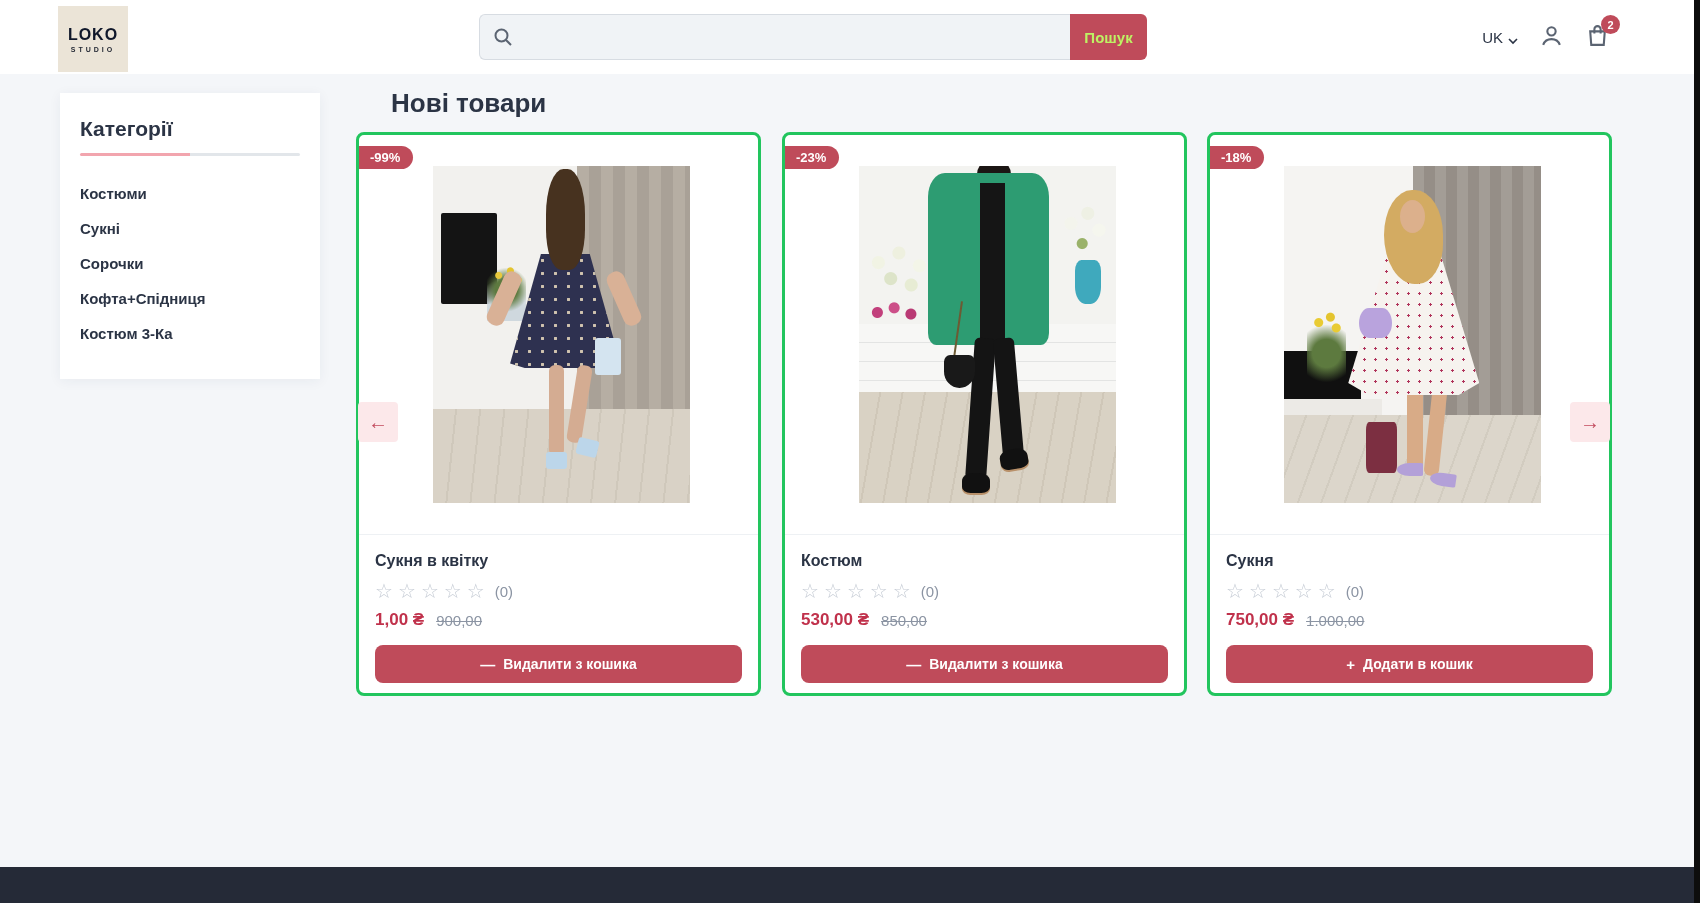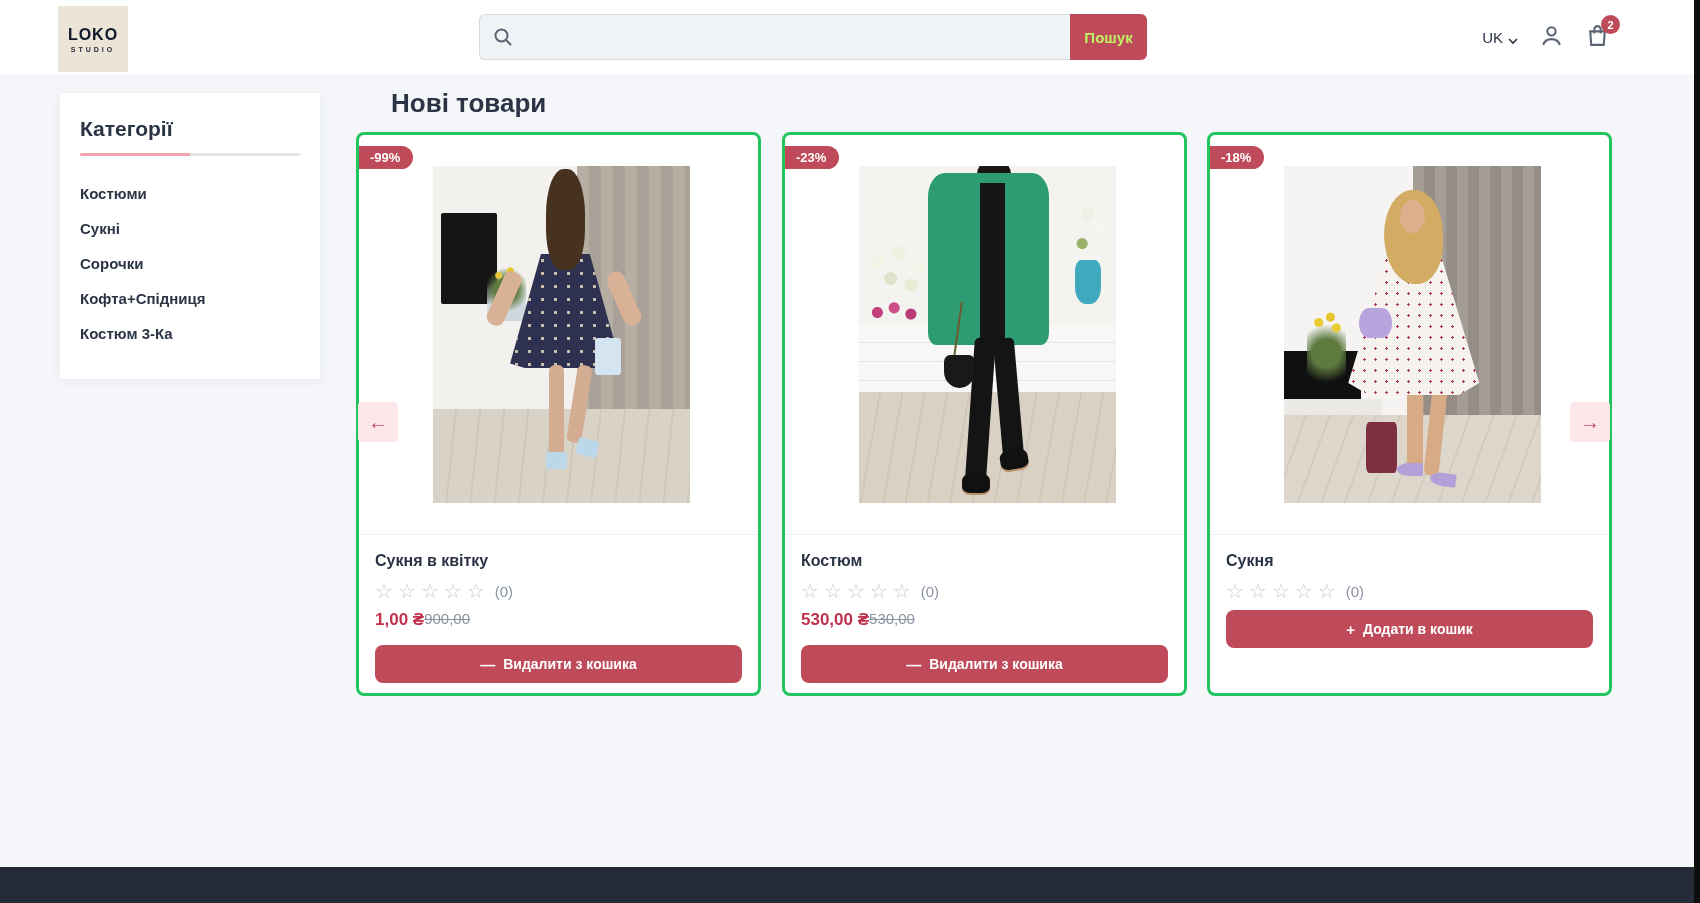--- a/index.html
+++ b/index.html
@@ -37,21 +37,21 @@
   .card { position:absolute; top:58px; width:405px; height:564px; background:#ffffff; border:3px solid #22c55e; border-radius:8px; cursor:pointer; }
   .card-1 { left:356px; } .card-2 { left:782px; } .card-3 { left:1207px; }
   .card-media { position:relative; height:399px; }
   .badge { position:absolute; left:0; top:11px; background:#bf4b5a; color:#fff; font-size:13px; font-weight:bold; padding:4px 13px 4px 11px; border-radius:0 12px 12px 0; z-index:3; }
   .photo { position:absolute; left:74px; top:31px; width:257px; height:337px; overflow:hidden; background:#e8e5df; }
   .card-info { border-top:1px solid #eef1f4; padding:17px 16px 16px; }
   .p-name { font-size:16px; font-weight:bold; color:#2b3445; margin-bottom:11px; }
   .stars { display:flex; align-items:center; gap:5px; margin-bottom:9px; }
   .star { font-size:20px; line-height:20px; color:#c6ccd5; }
   .rating-count { font-size:15px; color:#8b94a3; margin-left:5px; }
-  .price-row { display:flex; align-items:flex-start; margin-bottom:15px; }
+  .price-row { display:flex; align-items:center; gap:12px; margin-bottom:15px; }
   .price { font-size:17px; font-weight:bold; color:#c0314b; }
   .old-price { font-size:15px; color:#8b94a3; text-decoration:line-through; }
   .card-btn { width:100%; height:38px; background:#bf4b5a; color:#ffffff; border:none; border-radius:8px; font-size:14px; font-weight:bold; display:flex; align-items:center; justify-content:center; gap:8px; cursor:pointer; font-family:inherit; }
   .btn-ic { font-size:15px; font-weight:bold; }
 
   
   .nav-arrow { position:absolute; width:40px; height:40px; background:#fce8ea; border:none; border-radius:4px; color:#c24b5e; font-size:20px; display:flex; align-items:center; justify-content:center; cursor:pointer; z-index:4; font-family:inherit; }
   .nav-prev { left:358px; top:328px; }
   .nav-next { left:1570px; top:328px; }
 
@@ -270,21 +270,21 @@
         <div class="stars">
           <span class="star">☆</span>
           <span class="star">☆</span>
           <span class="star">☆</span>
           <span class="star">☆</span>
           <span class="star">☆</span>
           <span class="rating-count">(0)</span>
         </div>
         <div class="price-row">
           <span class="price">530,00 ₴</span>
-          <span class="old-price">530,00</span>
+          <span class="old-price">850,00</span>
         </div>
         <button class="card-btn">
           <span class="btn-ic">—</span>
           <span>Видалити з кошика</span>
         </button>
       </div>
     </div>
 
     <div class="card card-3">
       <div class="card-media">
@@ -310,20 +310,24 @@
       <div class="card-info">
         <div class="p-name">Сукня</div>
         <div class="stars">
           <span class="star">☆</span>
           <span class="star">☆</span>
           <span class="star">☆</span>
           <span class="star">☆</span>
           <span class="star">☆</span>
           <span class="rating-count">(0)</span>
         </div>
+        <div class="price-row">
+          <span class="price">750,00 ₴</span>
+          <span class="old-price">1.000,00</span>
+        </div>
         <button class="card-btn">
           <span class="btn-ic">+</span>
           <span>Додати в кошик</span>
         </button>
       </div>
     </div>
 
     <button class="nav-arrow nav-prev">
       <span>←</span>
     </button>

